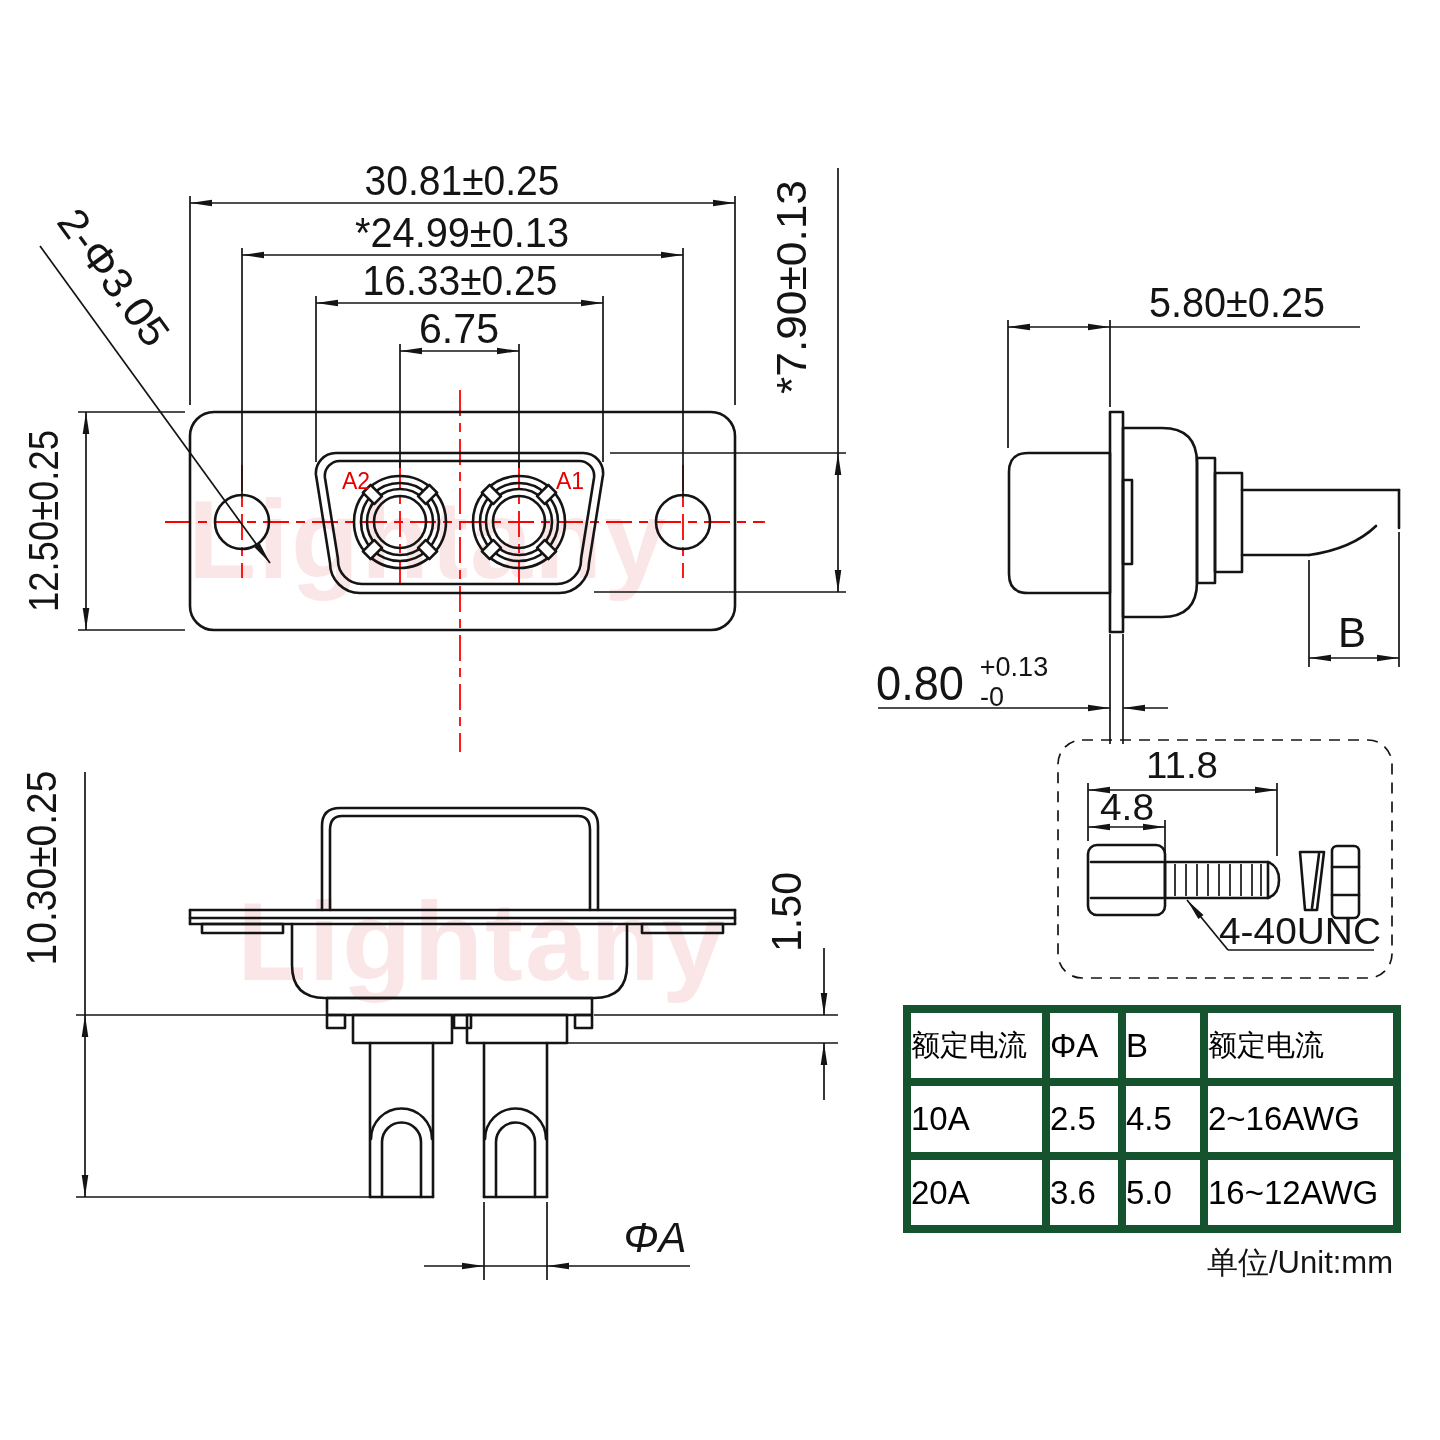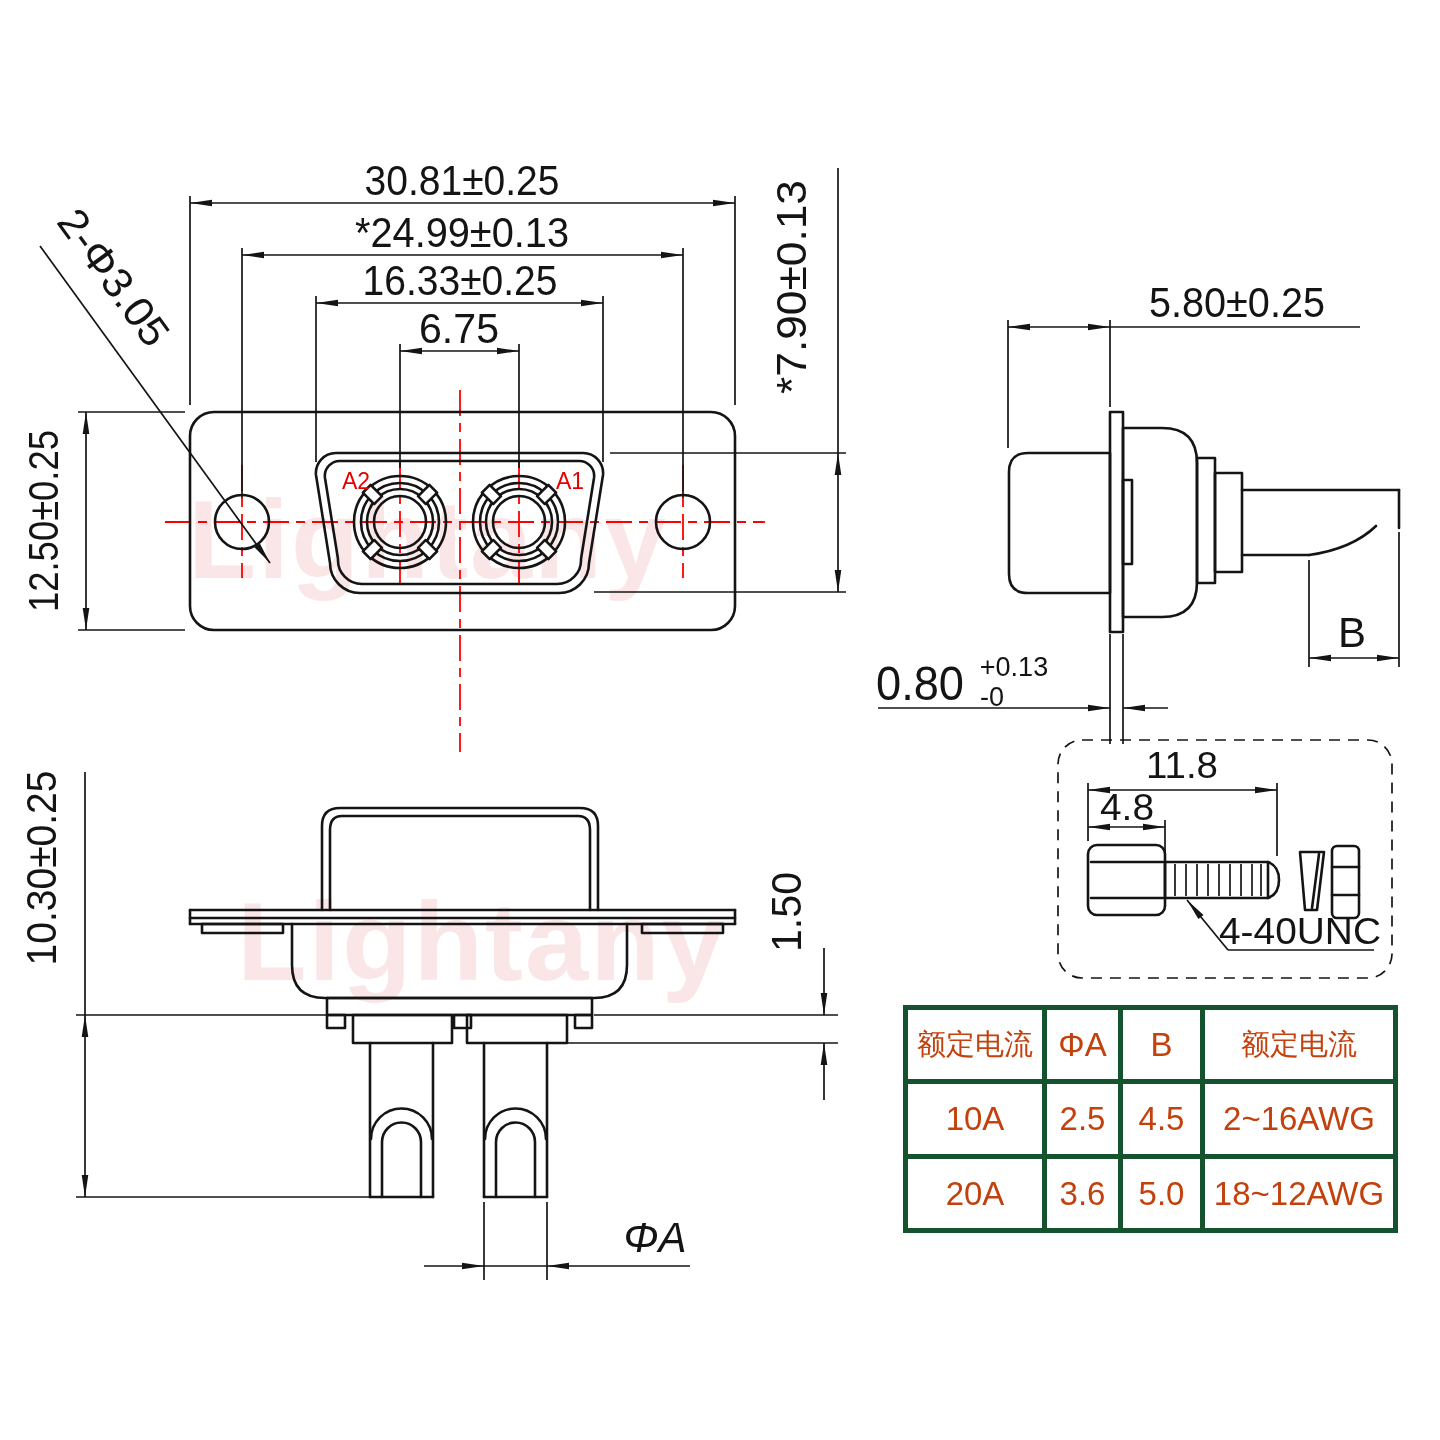--- a/index.html
+++ b/index.html
@@ -12,22 +12,22 @@
   .dl{stroke:#141414;stroke-width:1.7;fill:none;}
   .redd{stroke:#ff0000;stroke-width:1.8;fill:none;stroke-dasharray:26 7 9 7;}
   .dim{font-size:42px;}
   .dim-md{font-size:36px;}
   .dim-sm{font-size:27px;}
   .dim-b{font-size:48px;}
   .lblred{font-size:23px;fill:#e60000;}
   .wm{font-size:112px;font-weight:bold;fill:#f6ccd1;opacity:.5;letter-spacing:2px;}
   #spec-table{position:absolute;left:903px;top:1005px;border-collapse:collapse;
               table-layout:fixed;width:490px;height:228px;}
-  #spec-table td,#spec-table th{border:5px solid #14532d;text-align:center;vertical-align:middle;
-              font-size:33px;font-weight:normal;color:#c2410c;padding:0;line-height:1;}
+  #spec-table td,#spec-table th{border:8px solid #14532d;text-align:left;vertical-align:middle;
+              font-size:33px;font-weight:normal;color:#000000;padding:0;line-height:1;}
   #spec-table th.cjk{font-size:29px;}
   #unit-note{position:absolute;left:1100px;top:1242px;width:293px;text-align:right;
              font-size:31px;color:#141414;}
 </style>
 </head>
 <body>
 
 <div id="canvas">
 <svg width="1440" height="1440" viewBox="0 0 1440 1440">
   <defs>
@@ -291,18 +291,19 @@
   <tr>
     <td>10A</td>
     <td>2.5</td>
     <td>4.5</td>
     <td>2~16AWG</td>
   </tr>
   <tr>
     <td>20A</td>
     <td>3.6</td>
     <td>5.0</td>
-    <td>18~12AWG</td>
+    <td>16~12AWG</td>
   </tr>
 </tbody>
     </table>
 
+<div id="unit-note">单位/Unit:mm</div>
 </div>
 
 </body></html>

